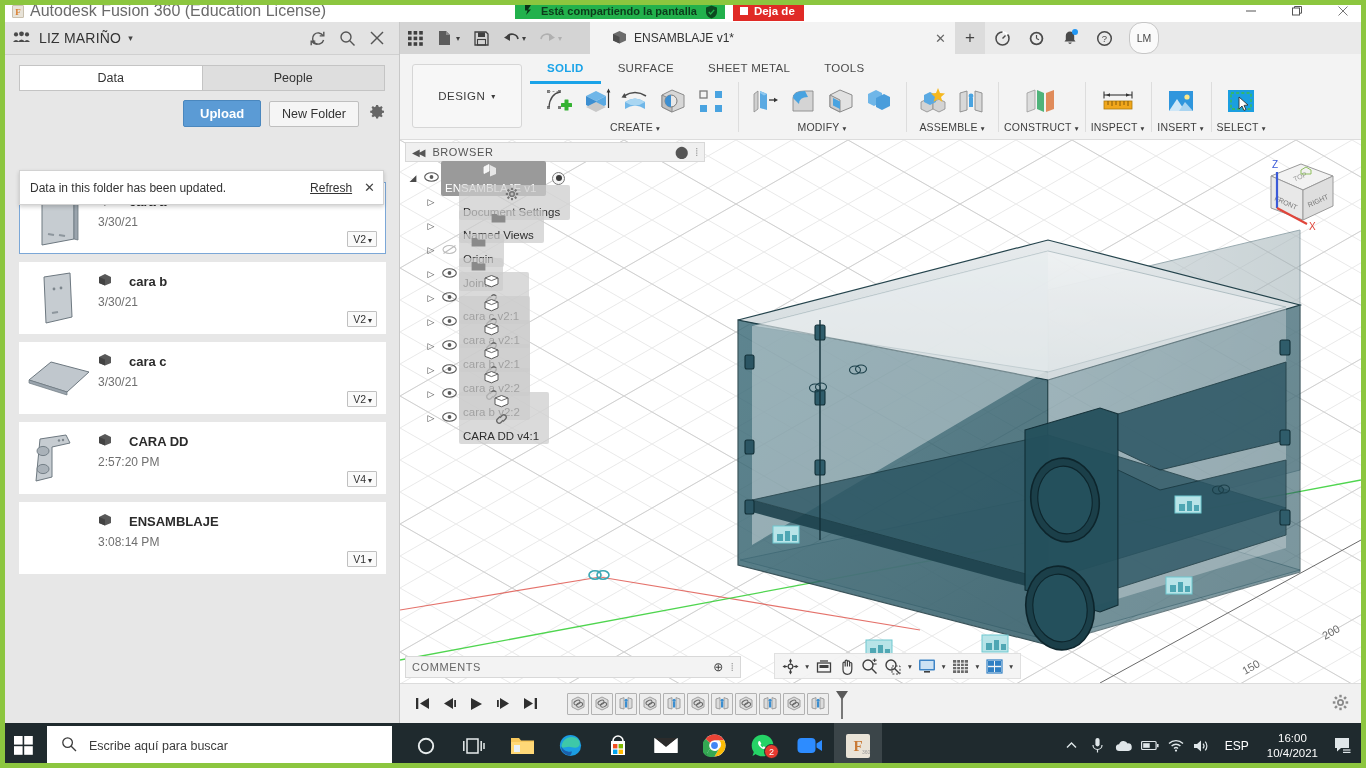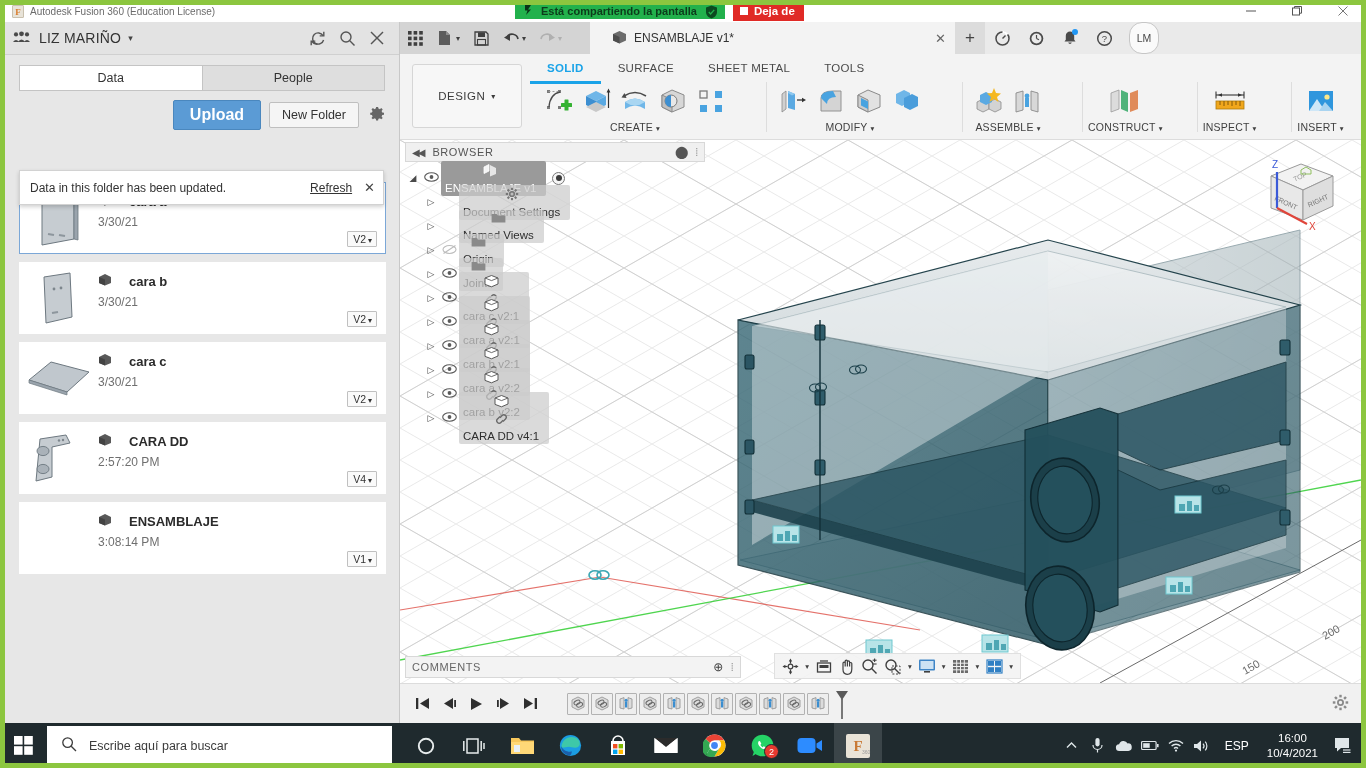--- a/index.html
+++ b/index.html
@@ -21,21 +21,21 @@
   .titlebar {
     position:absolute; left:0; top:0; width:1366px; height:22px;
     background:#ffffff; display:flex; align-items:center; z-index:40;
   }
   .tb-appicon {
     width:12px; height:13px; margin-left:12px; margin-right:6px;
     background:#e8e3d8; border:1px solid #c9c0ad; border-radius:1px;
     font-size:9px; line-height:12px; text-align:center; color:#d97b2a; font-weight:bold;
     font-family:"Liberation Serif", serif;
   }
-  .tb-title { font-size:10px; color:#6b6b6b; }
+  .tb-title { font-size:16px; color:#6b6b6b; }
 
   
   .share-pill {
     position:absolute; left:515px; top:1px; height:20px;
     display:flex; align-items:center; z-index:45;
   }
   .share-green {
     background:#22b14c; height:16px; display:flex; align-items:center;
     padding:0 8px; color:#0d3b1b; font-size:11px; font-weight:bold;
   }
@@ -67,21 +67,21 @@
 
   .dp-tabs { display:flex; padding:10px 14px 0 14px; }
   .dp-tab {
     flex:1; height:26px; line-height:25px; text-align:center; font-size:12.5px;
     border:1px solid #c4c4c4; background:#dedede; color:#333;
   }
   .dp-tab.active { background:#fff; border-right:none; }
   .dp-actions { display:flex; align-items:center; justify-content:flex-end; padding:9px 12px 8px 14px; gap:8px;}
   .btn-upload {
     background:#5b9bd5; color:#fff; border:1px solid #4a87be; border-radius:2px;
-    font-size:16px; font-weight:bold; padding:5px 16px; cursor:pointer;
+    font-size:13px; font-weight:bold; padding:5px 16px; cursor:pointer;
   }
   .btn-newfolder {
     background:#f5f5f5; color:#333; border:1px solid #bfbfbf; border-radius:2px;
     font-size:12.5px; padding:5px 12px; cursor:pointer;
   }
   .gear-btn { color:#666; font-size:16px; width:20px; text-align:center; cursor:pointer;}
 
   .notice {
     position:absolute; left:14px; top:148px; width:365px; height:35px;
     background:#fff; border:1px solid #d2d2d2; box-shadow:0 2px 4px rgba(0,0,0,.18);
@@ -146,21 +146,21 @@
     border-bottom:3px solid transparent;
   }
   .wstab.active { color:#1aa3e8; border-bottom:3px solid #1aa3e8; font-weight:bold;}
   .design-box {
     position:absolute; left:12px; top:10px; width:110px; height:64px;
     border:1px solid #d6d6d6; background:#f7f7f7; border-radius:3px;
     display:flex; align-items:center; justify-content:center; font-size:11.5px; color:#3b3b3b;
     letter-spacing:.5px; cursor:pointer;
   }
   .design-box .dcaret { font-size:8px; margin-left:6px;}
-  .rgroups { position:absolute; left:132px; top:26px; right:0; height:60px; display:flex; align-items:flex-start;gap:28px;}
+  .rgroups { position:absolute; left:132px; top:26px; right:0; height:60px; display:flex; align-items:flex-start;}
   .rgroup { display:flex; flex-direction:column; align-items:center; padding:0 6px; position:relative;}
   .rgroup + .rgroup::before {
     content:""; position:absolute; left:0; top:2px; height:50px; width:1px; background:#dddddd;
   }
   .ricons { display:flex; align-items:flex-end; gap:4px; height:40px; padding:0 4px;}
   .ricon { width:34px; height:38px; display:flex; align-items:center; justify-content:center; cursor:pointer; border-radius:2px;}
   .rlabel { font-size:10.5px; color:#3f3f3f; margin-top:1px; letter-spacing:.2px; white-space:nowrap; cursor:pointer;}
   .rlabel .lcaret { font-size:7.5px; margin-left:3px;}
 
   

